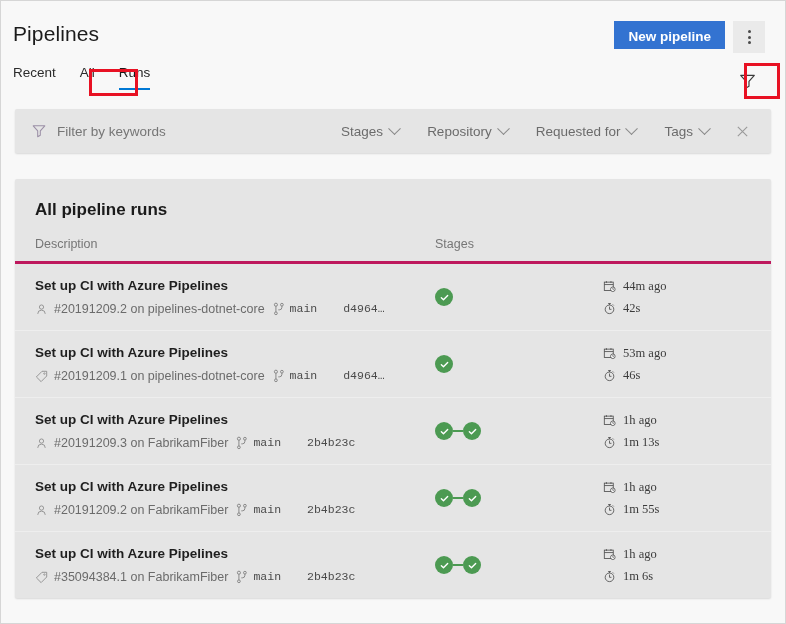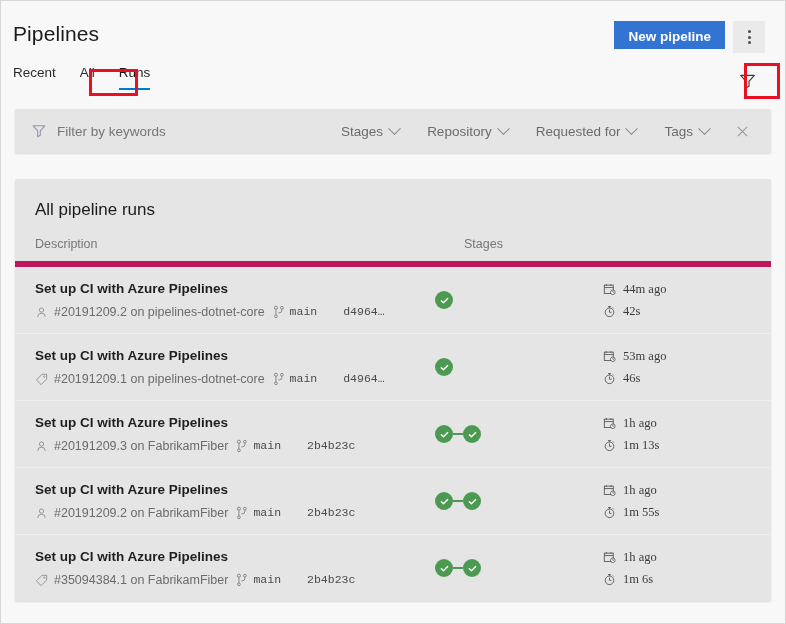--- a/index.html
+++ b/index.html
@@ -179,30 +179,29 @@
     display: flex; align-items: center; justify-content: center;
     cursor: pointer;
     margin-left: 4px;
   }
 
   
   .runs-card { padding: 0; }
   .runs-title {
     font-size: 17px;
     color: #1b1b1b;
-    font-weight: 400;
+    font-weight: 700;
     padding: 20px 20px 0 20px;
     line-height: 22px;
   }
   .col-head {
     display: flex;
     align-items: center;
     padding: 16px 20px 10px 20px;
-    border-bottom: 6px solid #be185d;
-    gap: 29px;
+    border-bottom: 3px solid #be185d;
   }
   .col-head .h {
     font-size: 12.5px;
     color: #767676;
   }
   .c-desc  { flex: 0 0 400px; }
   .c-stage { flex: 0 0 168px; }
   .c-time  { flex: 1 1 auto; font-family: Liberation Serif, serif; }
 
   .run-row {

